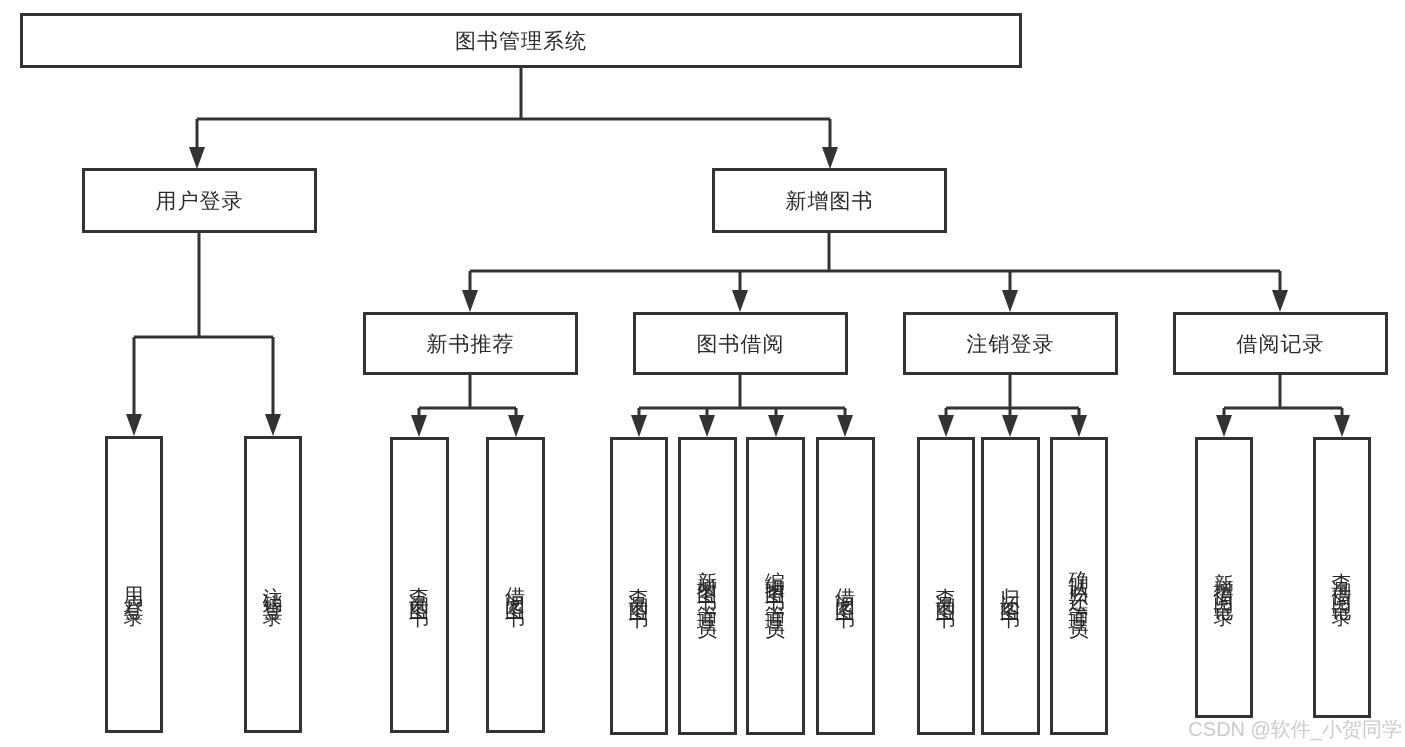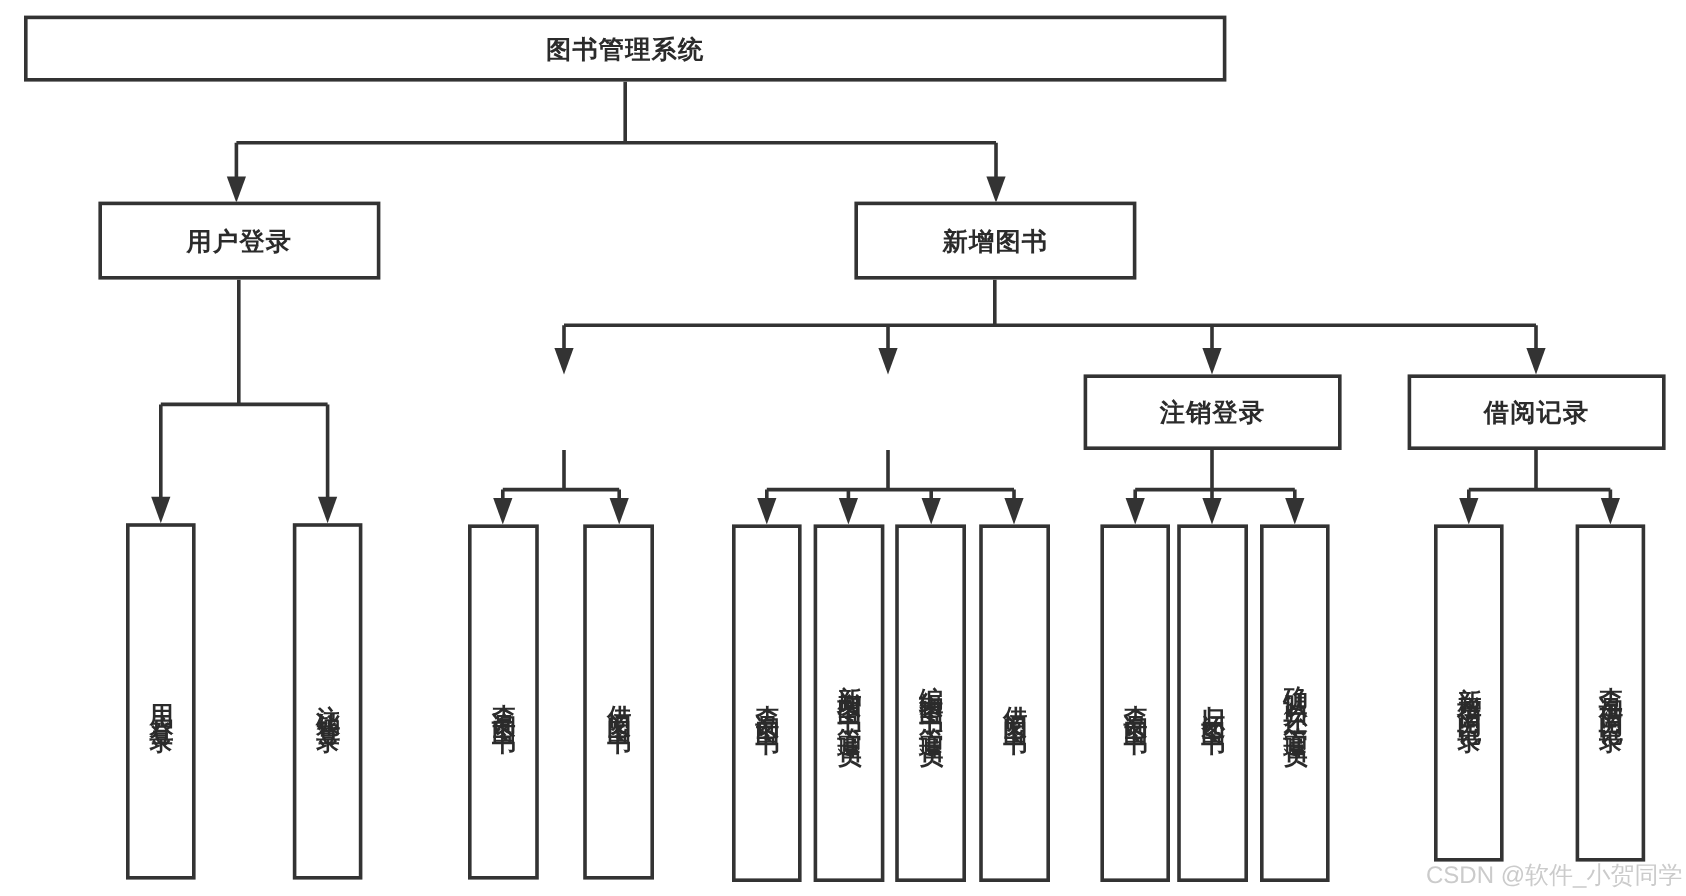--- a/index.html
+++ b/index.html
@@ -14,21 +14,21 @@
   .edge { stroke:var(--line,#333); stroke-width:3; fill:none; }
   .arrow { fill:var(--line,#333); stroke:none; }
   .node {
     position:absolute; box-sizing:border-box;
     border:3px solid var(--line,#333);
     background:#fff;
     display:flex; align-items:center; justify-content:center;
     color:var(--text,#2b2b2b);
     z-index:2;
   }
-  .node .lbl { font-size:21px; letter-spacing:1px; white-space:nowrap;font-weight:bold; }
+  .node .lbl { font-size:21px; letter-spacing:1px; white-space:nowrap; }
   .leaf .lbl {
     writing-mode:vertical-lr; text-orientation:mixed;
     font-size:20px; letter-spacing:7px; line-height:1.2; white-space:normal;
   }
   .watermark {
     position:absolute; right:3px; bottom:4px;
     font-size:20px; color:var(--wm,#cbcbcb);
     z-index:6; white-space:nowrap;margin-top:30px;
   }
 </style>
@@ -77,20 +77,26 @@
     <span class="lbl">图书管理系统</span>
   </div>
 
   <div class="node" style="left:82px;top:168px;width:235px;height:65px">
     <span class="lbl">用户登录</span>
   </div>
   <div class="node" style="left:712px;top:168px;width:235px;height:65px">
     <span class="lbl">新增图书</span>
   </div>
 
+  <div class="node" style="left:363px;top:312px;width:215px;height:63px">
+    <span class="lbl">新书推荐</span>
+  </div>
+  <div class="node" style="left:633px;top:312px;width:215px;height:63px">
+    <span class="lbl">图书借阅</span>
+  </div>
   <div class="node" style="left:903px;top:312px;width:215px;height:63px">
     <span class="lbl">注销登录</span>
   </div>
   <div class="node" style="left:1173px;top:312px;width:215px;height:63px">
     <span class="lbl">借阅记录</span>
   </div>
 
   <div class="node leaf" style="left:105px;top:436px;width:58px;height:297px">
     <span class="lbl">用户登录</span>
   </div>

